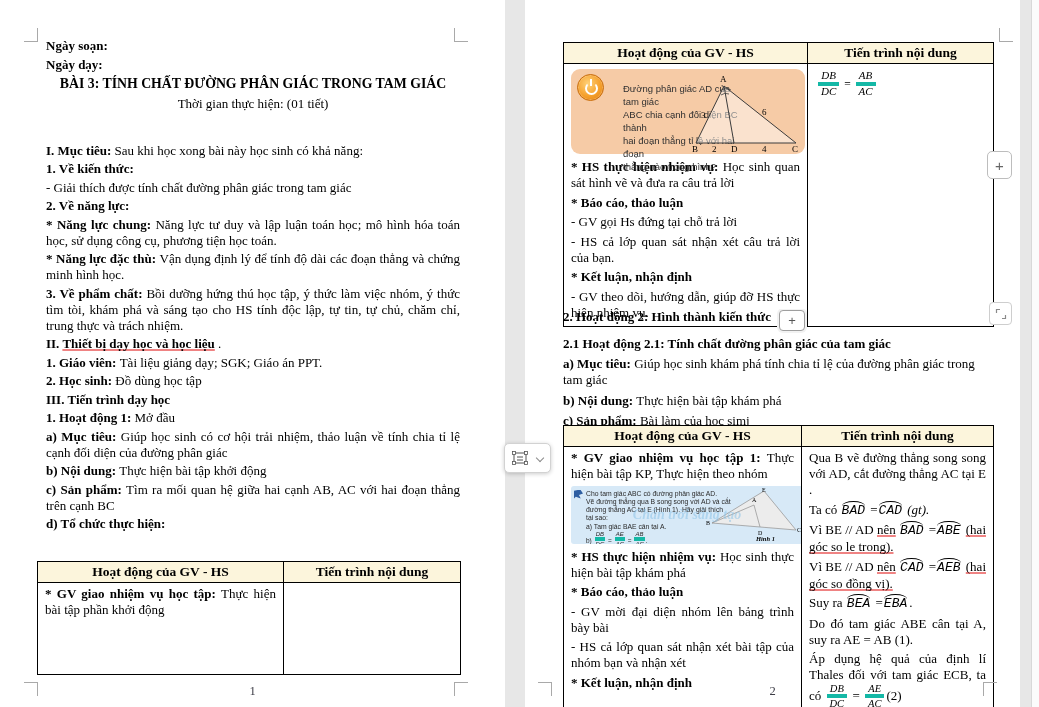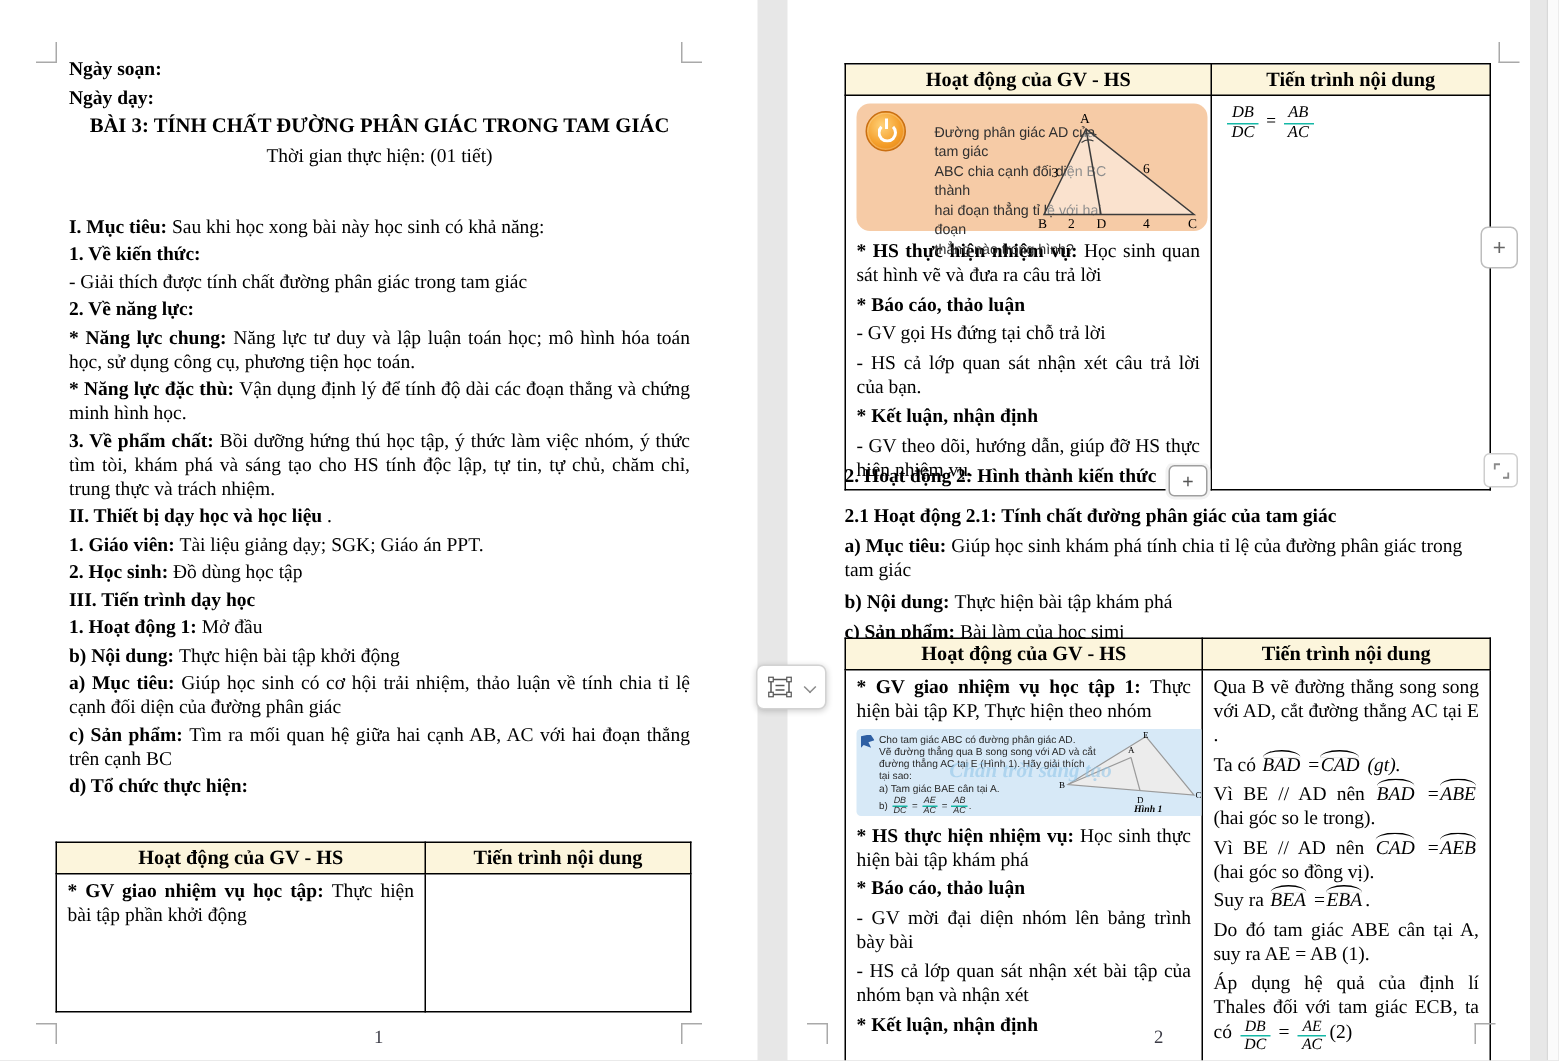--- a/index.html
+++ b/index.html
@@ -19,26 +19,26 @@
   .content{position:absolute;}
   .p1-content{left:46px;top:38px;width:414px;height:660px;}
   .p2-content{left:38px;top:42px;width:430px;height:660px;}
 
   .para{margin:0 0 2.5px 0;font-size:13px;line-height:16px;text-align:justify;}
   .para.center{text-align:center;}
   .para.title{font-size:13.8px;line-height:18px;}
   .para.sp{height:26px;}
   .b{font-weight:bold;}
   .i{font-style:italic;}
-  .ul{text-decoration-color:#ef8383;text-decoration-thickness:2px;text-decoration-skip-ink:none;}
-  .hat{position:relative;font-style:italic;margin:0 2px 0 1px;display:inline-block;}
+  .ul{text-decoration:underline;text-decoration-color:#ef8383;text-decoration-thickness:2px;text-decoration-skip-ink:none;}
+  .hat{position:relative;font-style:italic;margin:0 2px 0 1px;display:inline-block;font-family:Liberation Mono, monospace;}
   .hat::before{content:"";position:absolute;left:0;right:0;top:-2px;height:4px;
     border-top:1.3px solid #000;border-radius:50% 50% 0 0 / 100% 100% 0 0;}
   .frac{display:inline-block;vertical-align:-7px;text-align:center;font-size:10.5px;line-height:1.08;font-style:italic;margin:0 2px;}
-  .frac .num{display:block;border-bottom:1px solid #14b8a6;padding:0 3px;}
+  .frac .num{display:block;border-bottom:4px solid #14b8a6;padding:0 3px;}
   .frac .den{display:block;padding:0 3px;}
   .inline-btn{display:inline-flex;align-items:center;justify-content:center;width:24px;height:19px;
     border:1px solid #9f9f9f;border-radius:4px;background:#fff;color:#555;box-shadow:0 0 0 2px #f2f2f2;
     font:13px "Liberation Sans",sans-serif;vertical-align:-4px;margin-left:8px;cursor:pointer;}
 
   table.wtable{border-collapse:collapse;table-layout:fixed;}
   .wtable th,.wtable td{border:1.6px solid #000;vertical-align:top;overflow:hidden;}
   .wtable th{background:#fcf5dc;font-size:13.5px;font-weight:bold;text-align:center;padding:2px 2px;}
   .wtable td{padding:3px 7px 2px 7px;}
   .wtable td .para{margin-bottom:3.5px;}
@@ -111,22 +111,22 @@
           <p class="para "><span class="">- Giải thích được tính chất đường phân giác trong tam giác</span></p>
           <p class="para "><span class="b">2. Về năng lực:</span></p>
           <p class="para "><span class="b">* Năng lực chung: </span><span class="">Năng lực tư duy và lập luận toán học; mô hình hóa toán học, sử dụng công cụ, phương tiện học toán.</span></p>
           <p class="para "><span class="b">* Năng lực đặc thù: </span><span class="">Vận dụng định lý để tính độ dài các đoạn thẳng và chứng minh hình học.</span></p>
           <p class="para "><span class="b">3. Về phẩm chất: </span><span class="">Bồi dưỡng hứng thú học tập, ý thức làm việc nhóm, ý thức tìm tòi, khám phá và sáng tạo cho HS tính độc lập, tự tin, tự chủ, chăm chỉ, trung thực và trách nhiệm.</span></p>
           <p class="para "><span class="b">II. </span><span class="b ul">Thiết bị dạy học và học liệu</span><span class=""> .</span></p>
           <p class="para "><span class="b">1. Giáo viên: </span><span class=""> Tài liệu giảng dạy; SGK; Giáo án PPT.</span></p>
           <p class="para "><span class="b">2. Học sinh: </span><span class="">Đồ dùng học tập</span></p>
           <p class="para "><span class="b">III. Tiến trình dạy học</span></p>
           <p class="para "><span class="b">1. Hoạt động 1: </span><span class="">Mở đầu</span></p>
+          <p class="para "><span class="b">a) Mục tiêu: </span><span class="">Giúp học sinh có cơ hội trải nhiệm, thảo luận về tính chia tỉ lệ cạnh đối diện của đường phân giác</span></p>
           <p class="para "><span class="b">b) Nội dung: </span><span class="">Thực hiện bài tập khởi động</span></p>
-          <p class="para "><span class="b">a) Mục tiêu: </span><span class="">Giúp học sinh có cơ hội trải nhiệm, thảo luận về tính chia tỉ lệ cạnh đối diện của đường phân giác</span></p>
           <p class="para "><span class="b">c) Sản phẩm: </span><span class="">Tìm ra mối quan hệ giữa hai cạnh AB, AC với hai đoạn thẳng trên cạnh BC</span></p>
           <p class="para "><span class="b">d) Tổ chức thực hiện:</span></p>
         </div>
       <table class="wtable p1-table">
         <colgroup>
             <col style="width:246px">
             <col style="width:177px">
           </colgroup>
         <thead>
           <tr>

